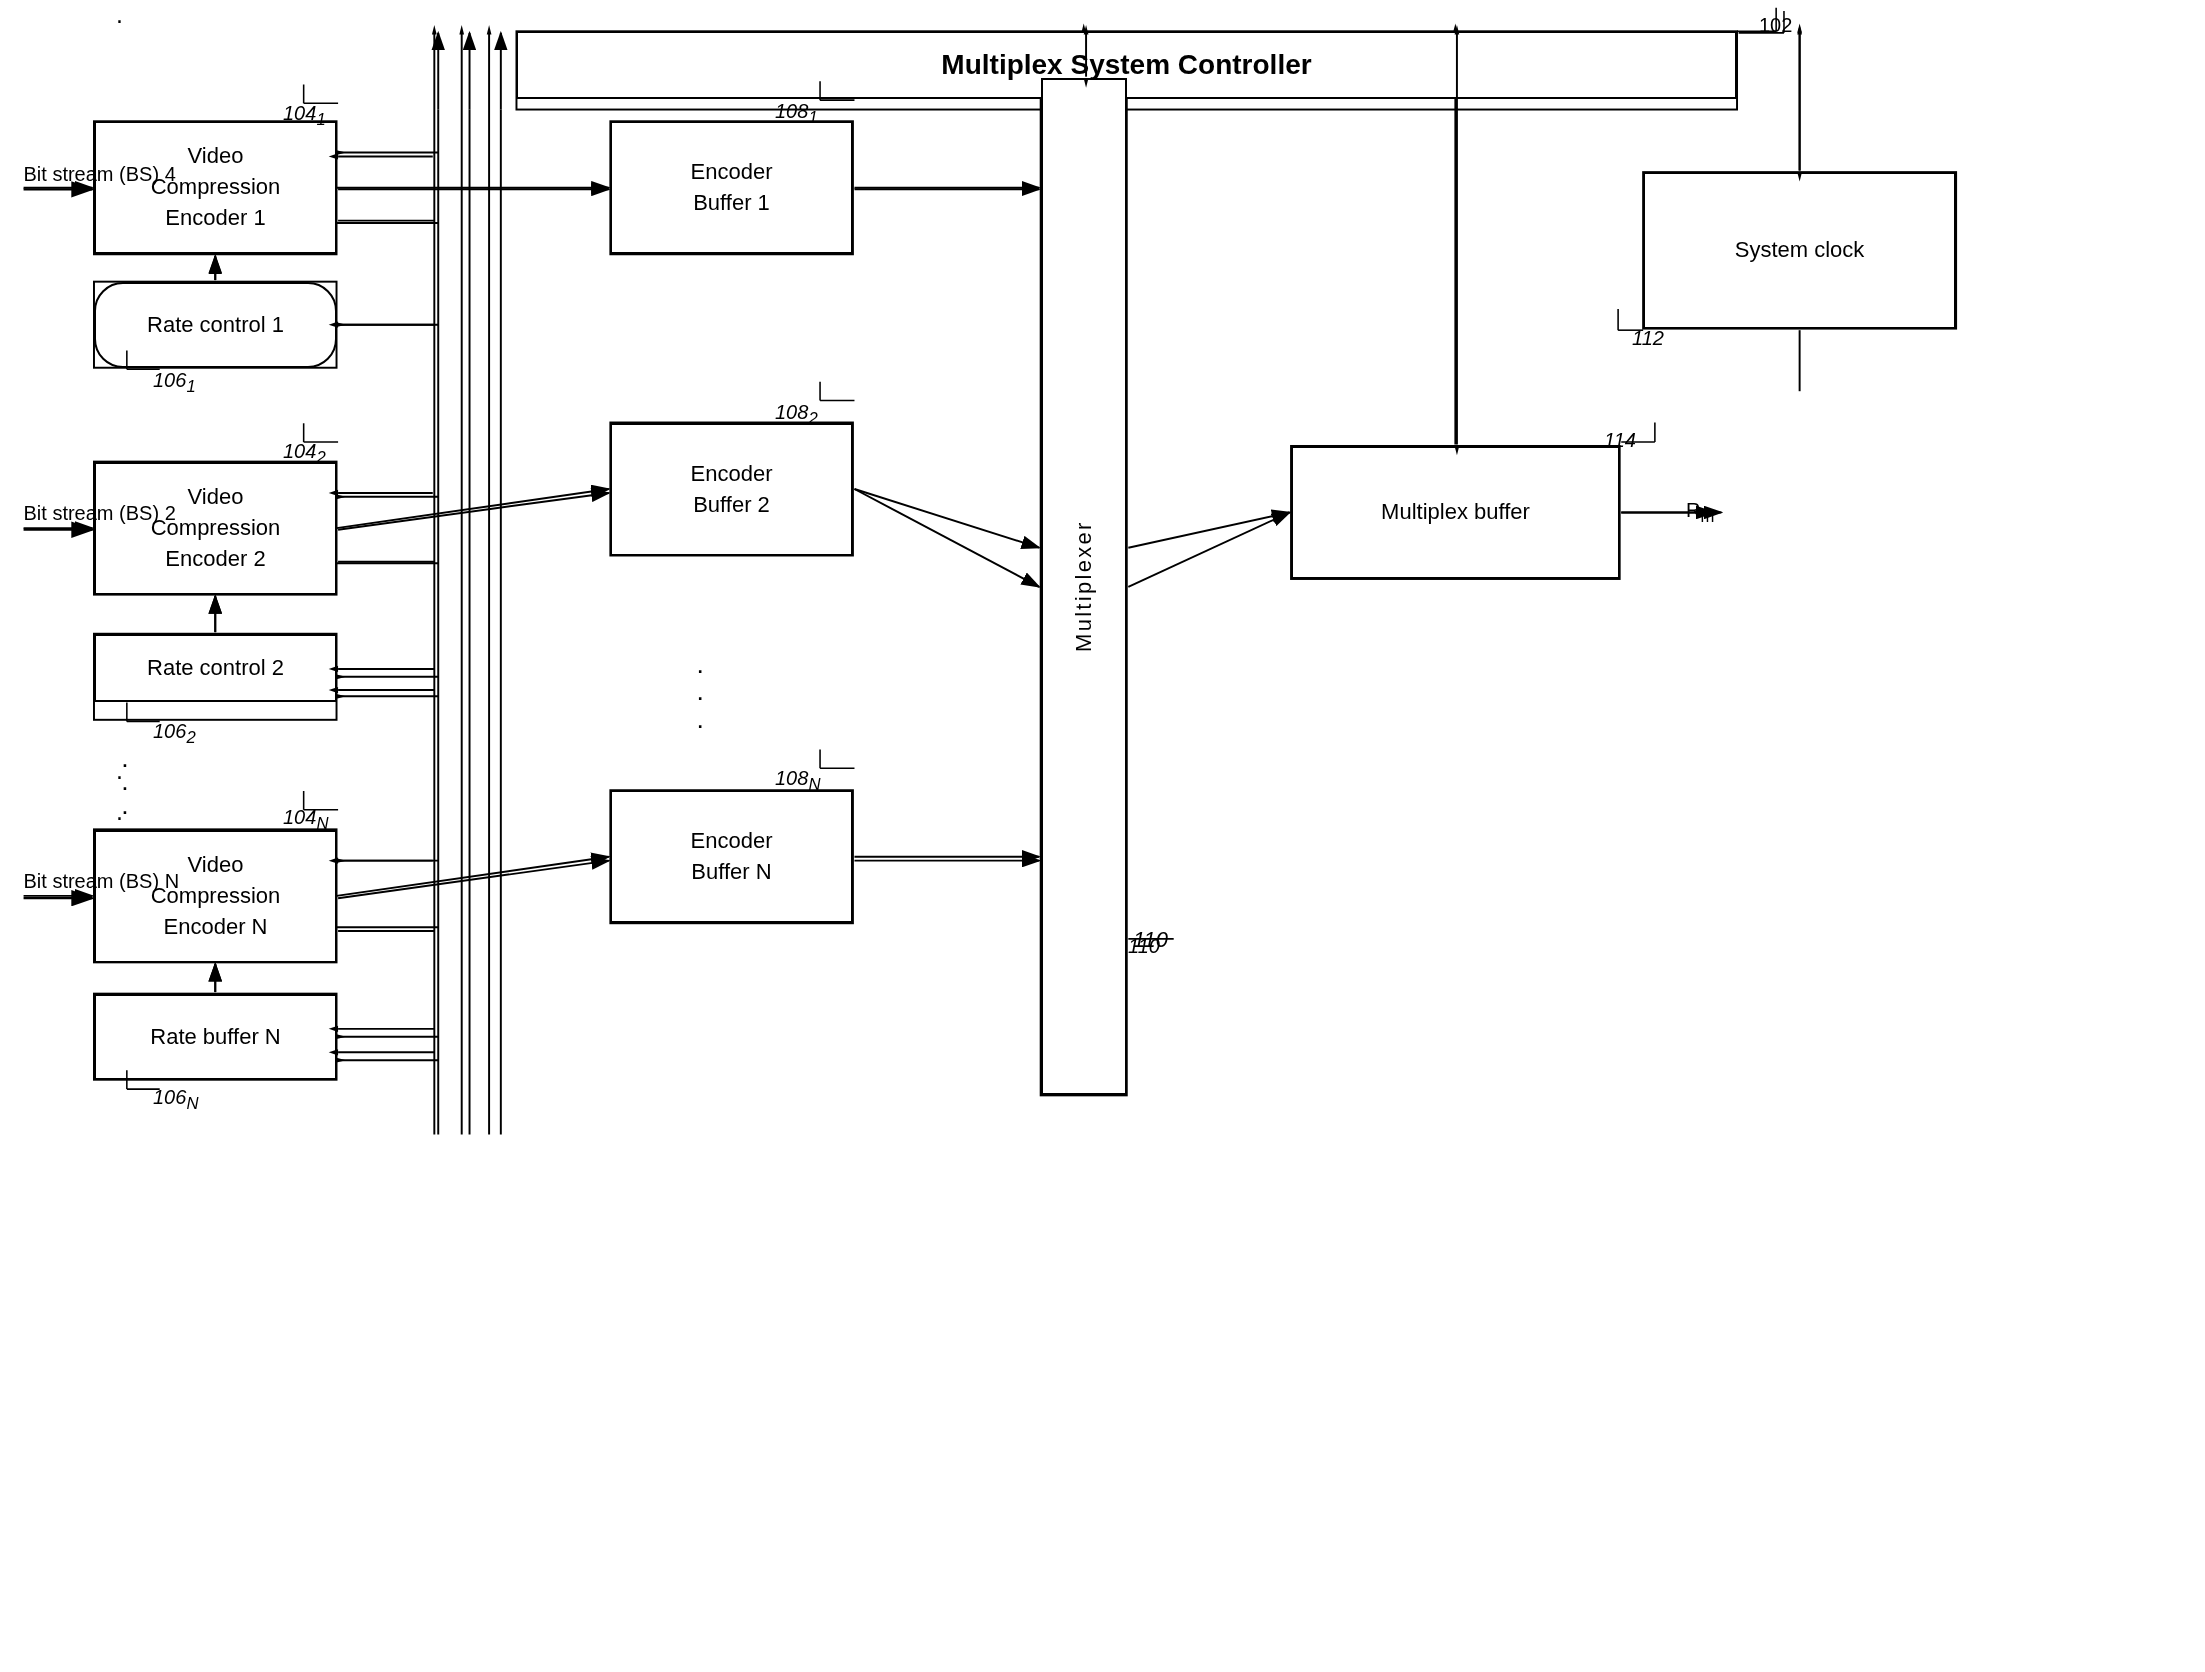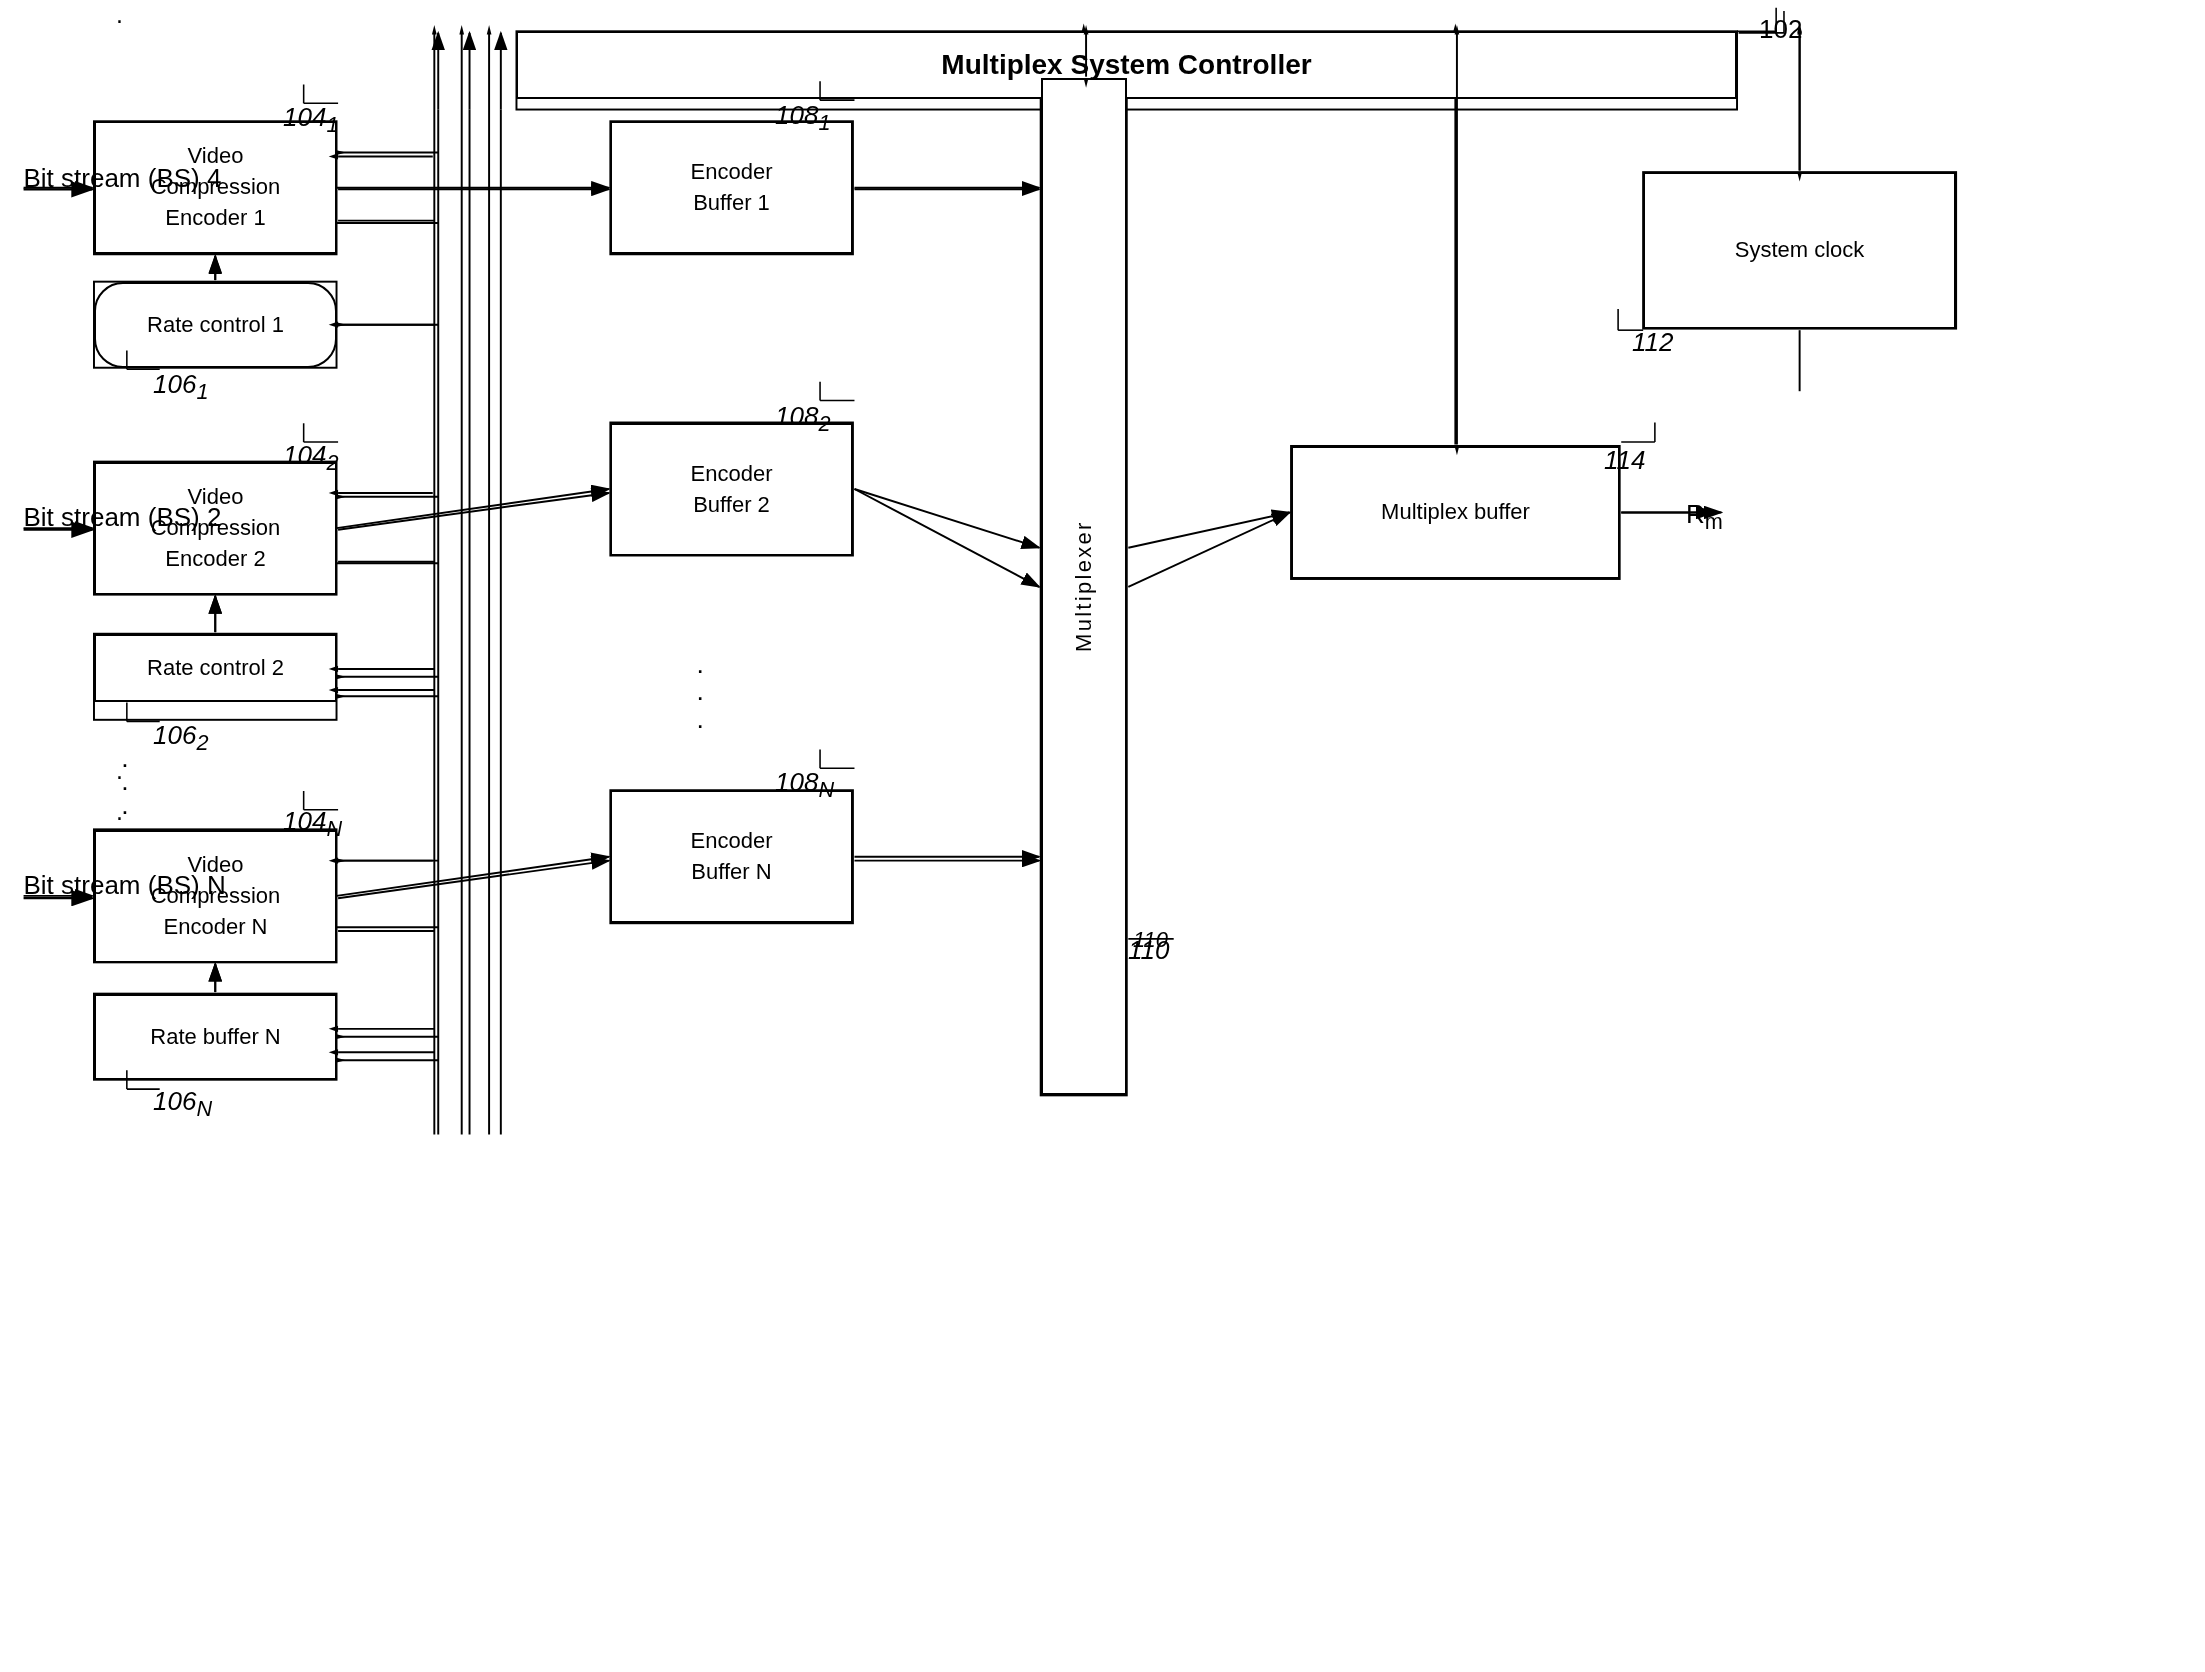--- a/index.html
+++ b/index.html
@@ -23,21 +23,21 @@
       background: #fff;
       display: flex;
       align-items: center;
       justify-content: center;
       text-align: center;
       font-size: 22px;
       line-height: 1.4;
     }
     .label {
       position: absolute;
-      font-size: 26px;
+      font-size: 20px;
       white-space: nowrap;
       font-family: Arial, sans-serif;
     }
     .label-italic {
       font-style: italic;
     }
     svg.arrows {
       position: absolute;
       top: 0; left: 0;
       width: 100%;
@@ -278,21 +278,21 @@
   </div>
 
   <div class="label label-italic" style="left:1128px; top:935px;">
     110
   </div>
 
   <div class="label label-italic" style="left:1632px; top:327px;">
     112
   </div>
 
-  <div class="label label-italic" style="left:1604px; top:445px;font-style:italic;">
+  <div class="label label-italic" style="left:1604px; top:429px;font-style:italic;">
     114
   </div>
 
   <div class="label" style="left:116px; top:756px; font-size:25px; letter-spacing:2.3px;">
     .
   </div>
   <div class="label" style="left:116px; y:775px; font-size:25px;">
     .
   </div>
   <div class="label" style="left:116px; top:797px; font-size:25px;">

